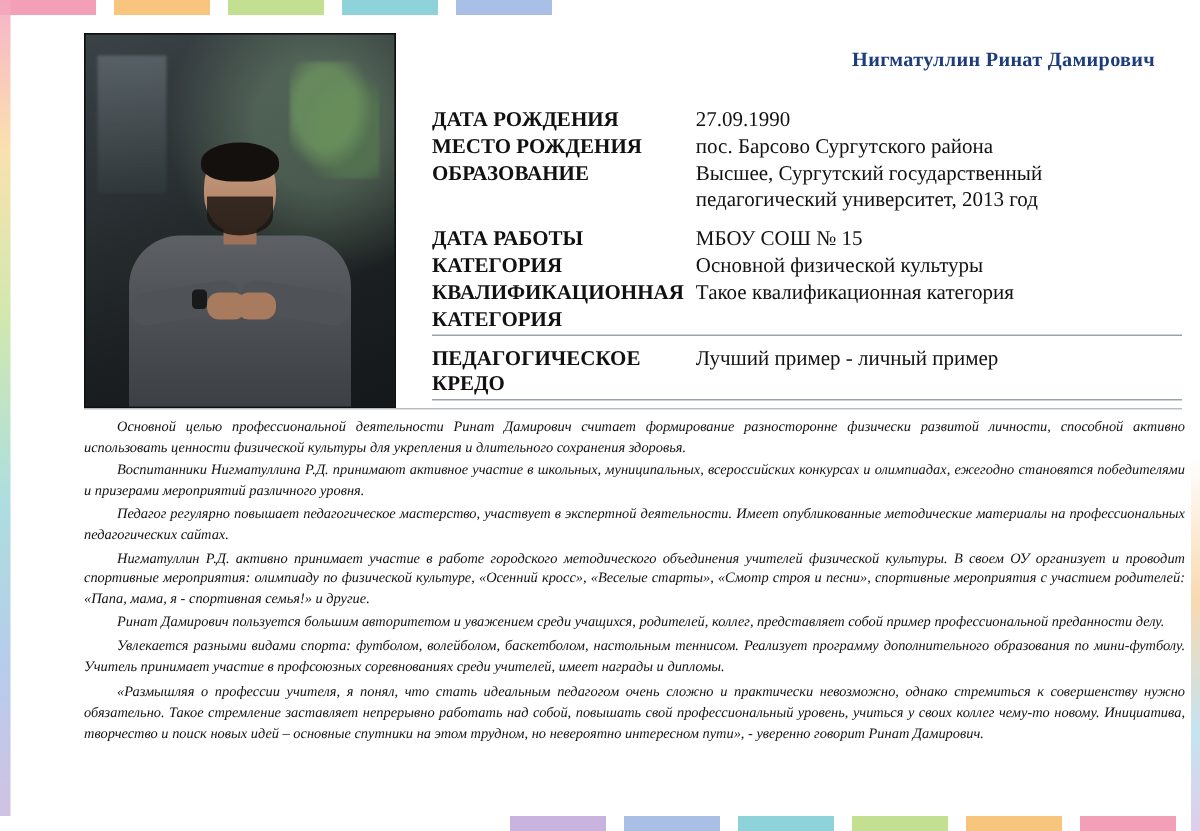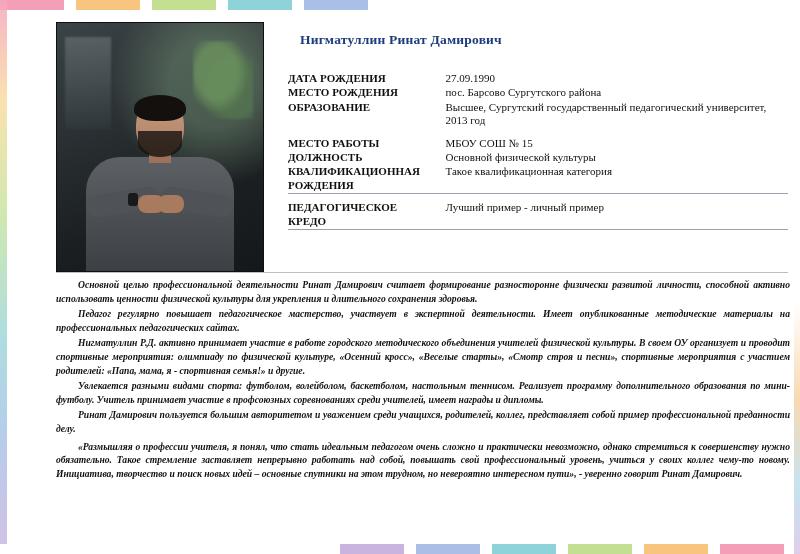--- a/index.html
+++ b/index.html
@@ -194,35 +194,35 @@
     border-radius: 3px;
     background: #17191b;
   }
 
   
   .name {
     position: absolute;
     left: 300px;
     top: 22px;
     width: 470px;
-    text-align: left;
+    text-align: right;
     font-weight: bold;
     font-size: 13.5px;
     color: #1d3c7c;
     letter-spacing: .2px;
   }
 
   
   .info {
     position: absolute;
     left: 288px;
     top: 62px;
     width: 500px;
     border-collapse: collapse;
-    font-size: 11px;
+    font-size: 14px;
     color: #111;
   }
   .info td {
     vertical-align: top;
     padding: 0 0 1px 0;
     line-height: 1.22;
   }
   .info td.lbl {
     width: 150px;
     font-weight: bold;
@@ -252,21 +252,20 @@
   .body-text {
     position: absolute;
     left: 56px;
     top: 268px;
     width: 734px;
     font-style: italic;
     font-size: 9.6px;
     line-height: 1.42;
     color: #111;
     text-align: justify;
-    font-weight: bold;
   }
   .body-text p {
     margin: 0 0 2px 0;
     text-indent: 22px;
   }
   .body-text p.last {
     margin-top: 4px;
   }
 </style>
 </head>
@@ -326,29 +325,29 @@
       </tr>
       <tr>
         <td class="lbl">ОБРАЗОВАНИЕ</td>
         <td class="val">Высшее, Сургутский государственный педагогический университет, 2013 год</td>
       </tr>
       <tr class="gap">
             <td></td>
             <td></td>
           </tr>
       <tr>
-        <td class="lbl">МЕСТО РАБОТЫ</td>
+        <td class="lbl">ДАТА РАБОТЫ</td>
         <td class="val">МБОУ СОШ № 15</td>
       </tr>
       <tr>
-        <td class="lbl">ДОЛЖНОСТЬ</td>
+        <td class="lbl">КАТЕГОРИЯ</td>
         <td class="val">Основной физической культуры</td>
       </tr>
       <tr>
-        <td class="lbl">КВАЛИФИКАЦИОННАЯ РОЖДЕНИЯ</td>
+        <td class="lbl">КВАЛИФИКАЦИОННАЯ КАТЕГОРИЯ</td>
         <td class="val">Такое квалификационная категория</td>
       </tr>
       <tr class="rule">
             <td></td>
             <td></td>
           </tr>
       <tr>
         <td class="lbl">ПЕДАГОГИЧЕСКОЕ КРЕДО</td>
         <td class="val">Лучший пример - личный пример</td>
       </tr>
@@ -356,24 +355,25 @@
             <td></td>
             <td></td>
           </tr>
     </tbody>
       </table>
 
     <div class="divider"></div>
 
     <div class="body-text">
       <p>Основной целью профессиональной деятельности Ринат Дамирович считает формирование разносторонне физически развитой личности, способной активно использовать ценности физической культуры для укрепления и длительного сохранения здоровья.</p>
+      <p>Воспитанники Нигматуллина Р.Д. принимают активное участие в школьных, муниципальных, всероссийских конкурсах и олимпиадах, ежегодно становятся победителями и призерами мероприятий различного уровня.</p>
       <p>Педагог регулярно повышает педагогическое мастерство, участвует в экспертной деятельности. Имеет опубликованные методические материалы на профессиональных педагогических сайтах.</p>
       <p>Нигматуллин Р.Д. активно принимает участие в работе городского методического объединения учителей физической культуры. В своем  ОУ организует и проводит спортивные мероприятия: олимпиаду по физической культуре, «Осенний кросс», «Веселые старты», «Смотр строя и песни», спортивные мероприятия с участием родителей: «Папа, мама, я - спортивная семья!» и другие.</p>
+      <p>Ринат Дамирович пользуется большим авторитетом и уважением среди учащихся, родителей, коллег, представляет собой пример профессиональной преданности делу.</p>
       <p>Увлекается разными видами спорта: футболом, волейболом, баскетболом, настольным теннисом. Реализует программу дополнительного образования по мини-футболу. Учитель принимает участие в профсоюзных соревнованиях среди учителей, имеет награды и дипломы.</p>
-      <p>Ринат Дамирович пользуется большим авторитетом и уважением среди учащихся, родителей, коллег, представляет собой пример профессиональной преданности делу.</p>
       <p class="last">«Размышляя о профессии учителя, я понял, что стать идеальным педагогом очень сложно и практически невозможно, однако стремиться к совершенству нужно обязательно. Такое стремление заставляет непрерывно работать над собой, повышать свой профессиональный уровень, учиться у своих коллег чему-то новому. Инициатива, творчество и поиск новых идей – основные спутники на этом трудном, но невероятно интересном пути», - уверенно говорит Ринат Дамирович.</p>
     </div>
 
   </div>
 
   <div class="bottom-strip">
     <span style="width:340px;background:#ffffff"></span>
     <span style="width:64px;background:#c9b3df"></span>
     <span style="width:12px;background:#ffffff"></span>
     <span style="width:64px;background:#a9bfe6"></span>

